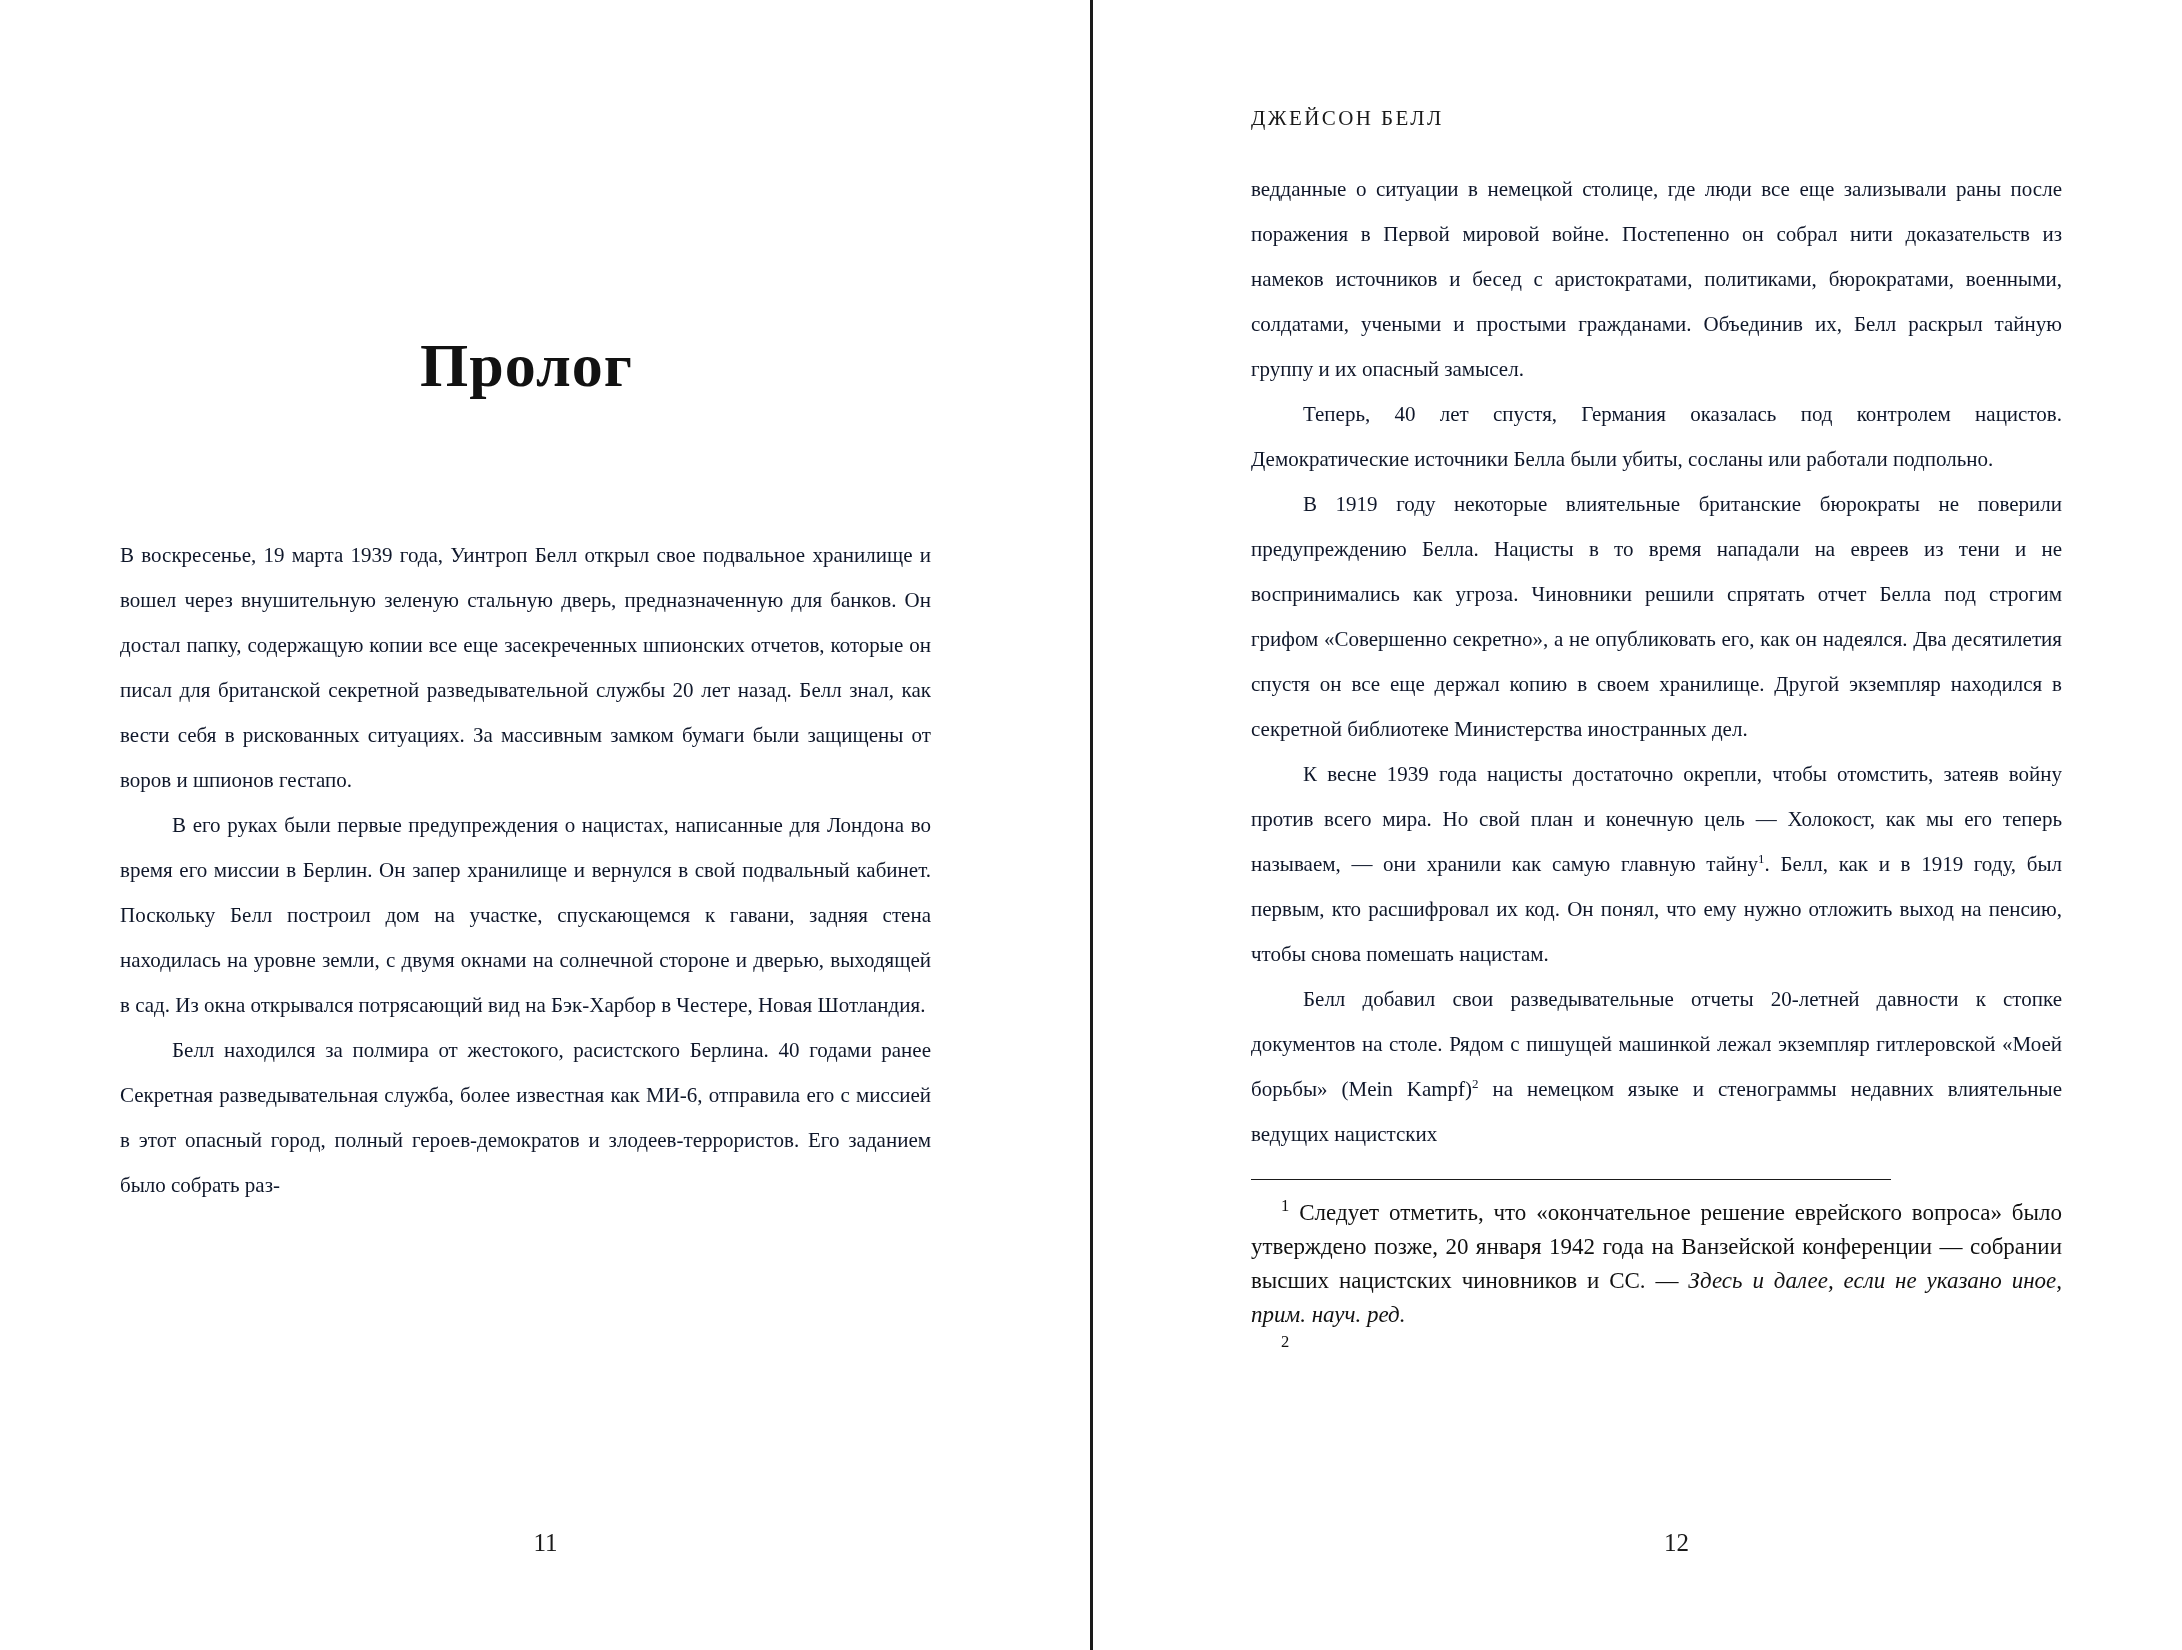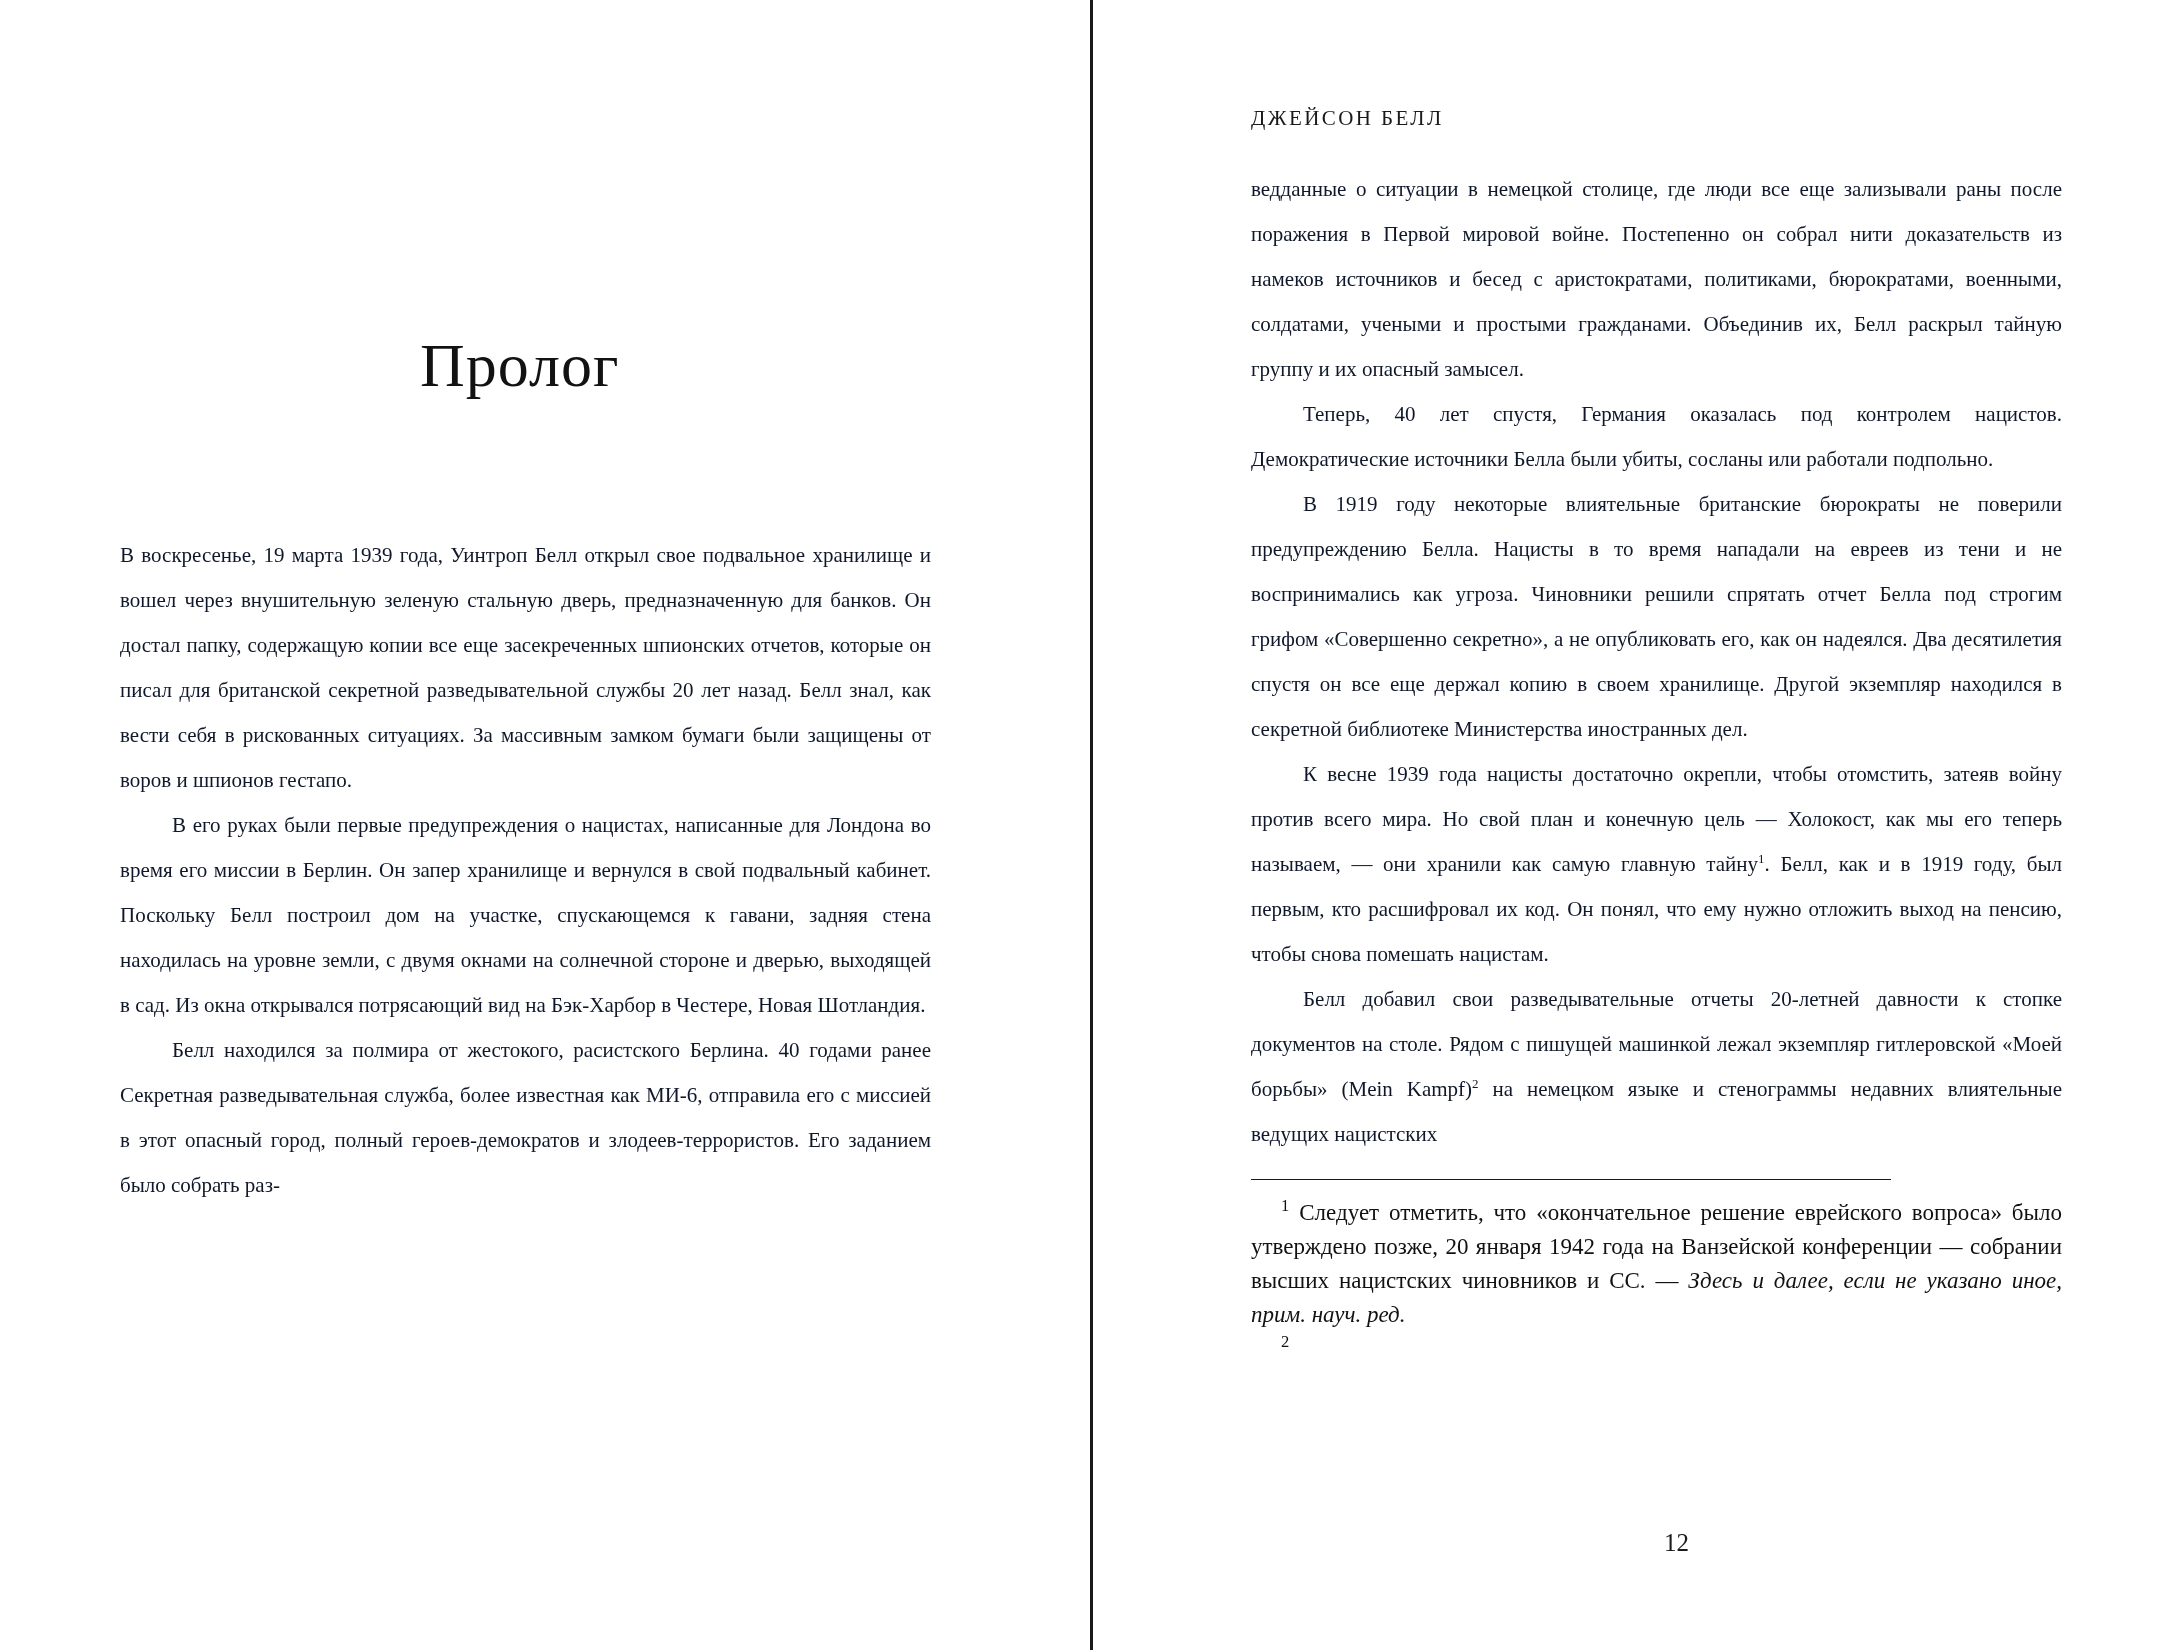--- a/index.html
+++ b/index.html
@@ -45,21 +45,21 @@
     text-align: left;
     font-size: 21px;
     letter-spacing: 2.4px;
     margin-top: 106px;
     color: #1a1a1a;
     text-transform: uppercase;
   }
 
   .chapter-title {
     font-size: 62px;
-    font-weight: normal;
+    font-weight: bold;
     margin: 0;
     padding-top: 330px;
     padding-left: 300px;
     letter-spacing: 1px;
     color: #121212;
   }
 
   .body-block-left {
     margin-top: 132px;
   }
@@ -134,20 +134,21 @@
 
   <div class="page page-left">
     <h1 class="chapter-title">Пролог</h1>
 
     <div class="body-block-left">
       <p class="para">В воскресенье, 19 марта 1939 года, Уинтроп Белл открыл свое подвальное хранилище и вошел через внушительную зеленую стальную дверь, предназначенную для банков. Он достал папку, содержащую копии все еще засекреченных шпионских отчетов, которые он писал для британской секретной разведывательной службы 20 лет назад. Белл знал, как вести себя в рискованных ситуациях. За массивным замком бумаги были защищены от воров и шпионов гестапо.</p>
       <p class="para indent">В его руках были первые предупреждения о нацистах, написанные для Лондона во время его миссии в Берлин. Он запер хранилище и вернулся в свой подвальный кабинет. Поскольку Белл построил дом на участке, спускающемся к гавани, задняя стена находилась на уровне земли, с двумя окнами на солнечной стороне и дверью, выходящей в сад. Из окна открывался потрясающий вид на Бэк-Харбор в Честере, Новая Шотландия.</p>
       <p class="para indent">Белл находился за полмира от жестокого, расистского Берлина. 40 годами ранее Секретная разведывательная служба, более известная как МИ-6, отправила его с миссией в этот опасный город, полный героев-демократов и злодеев-террористов. Его заданием было собрать раз-</p>
     </div>
 
+    <div class="folio">11</div>
   </div>
 
   <div class="gutter"></div>
 
   <div class="page page-right">
     <div class="running-head">ДЖЕЙСОН БЕЛЛ</div>
 
     <div class="body-block-right">
       <p class="para">ведданные о ситуации в немецкой столице, где люди все еще зализывали раны после поражения в Первой мировой войне. Постепенно он собрал нити доказательств из намеков источников и бесед с аристократами, политиками, бюрократами, военными, солдатами, учеными и простыми гражданами. Объединив их, Белл раскрыл тайную группу и их опасный замысел.</p>
       <p class="para indent">Теперь, 40 лет спустя, Германия оказалась под контролем нацистов. Демократические источники Белла были убиты, сосланы или работали подпольно.</p>

